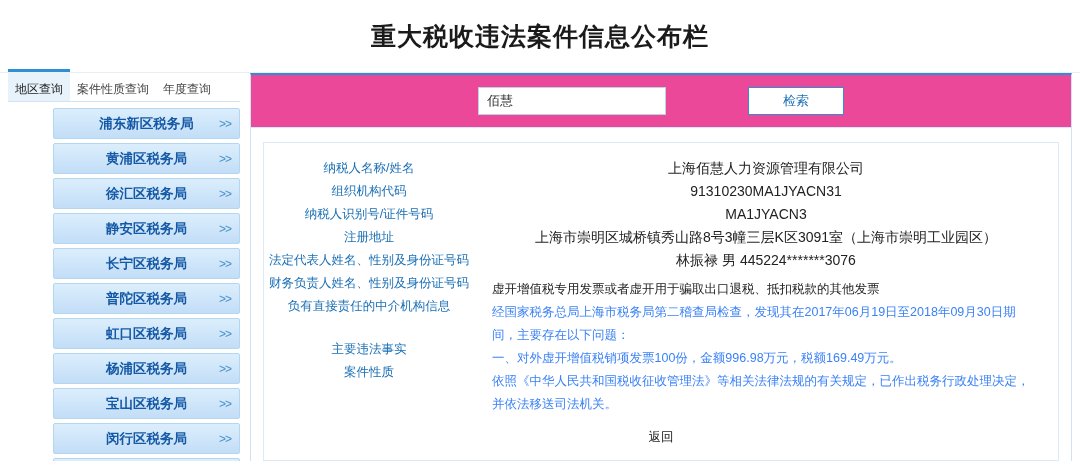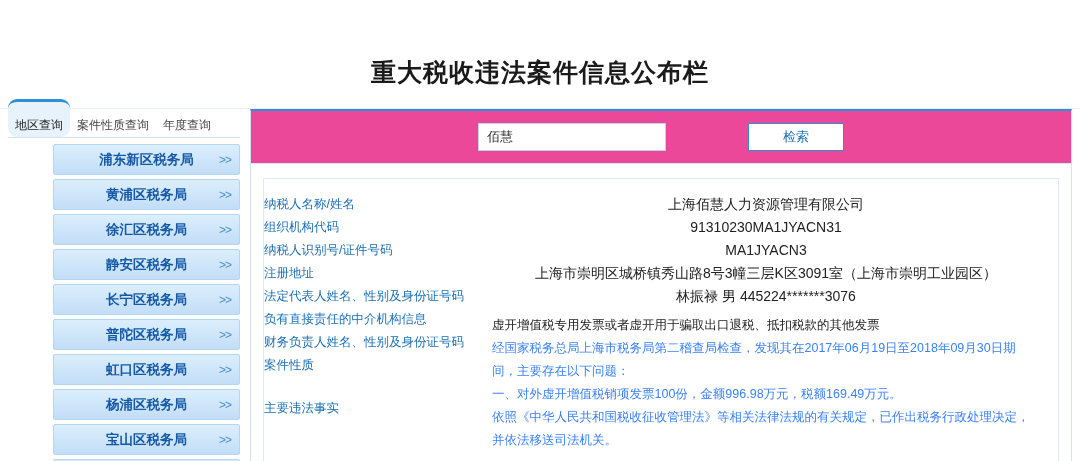--- a/index.html
+++ b/index.html
@@ -19,21 +19,20 @@
     width: 1080px;
     height: 461px;
     background: #ffffff;
   }
   .page-header {
     height: 72px;
     display: flex;
     align-items: center;
     justify-content: center;
     background: #ffffff;
-    margin-top: 36px;
   }
   .page-title {
     font-size: 25px;
     font-weight: bold;
     color: #1a1a1a;
     letter-spacing: 1px;
   }
   .body-wrap {
     display: flex;
     padding: 0 8px 0 8px;
@@ -48,26 +47,25 @@
   }
   .tab-row {
     display: flex;
     height: 28px;
     align-items: flex-end;
     border-bottom: 1px solid #cfe3f5;
   }
   .tab {
     font-size: 12px;
     color: #333;
-    padding: 16px 7px 4px 7px;
+    padding: 10px 7px 4px 7px;
     line-height: 15px;
     box-sizing: border-box;
     cursor: pointer;
     white-space: nowrap;
-    border-radius: 9px;
   }
   .tab.active {
     background: #e7f2fb;
     border-top: 3px solid #2f8fd4;
     color: #1a1a1a;
   }
   .tab:not(.active) {
     color: #444;
   }
   .side-list {
@@ -154,20 +152,21 @@
     box-sizing: border-box;
     overflow: hidden;
   }
   .detail {
     display: flex;
     padding: 12px 0 0 0;
   }
   .labels-col {
     width: 210px;
     flex: 0 0 210px;
+    text-align: center;
     padding-top: 2px;
   }
   .label-line {
     font-size: 12.5px;
     color: #1a6fb5;
     line-height: 23px;
     white-space: nowrap;
   }
   .label-line.spaced {
     margin-top: 20px;
@@ -304,24 +303,24 @@
 
       <div class="card">
 
         <div class="detail">
           <div class="labels-col">
             <div class="label-line">纳税人名称/姓名</div>
             <div class="label-line">组织机构代码</div>
             <div class="label-line">纳税人识别号/证件号码</div>
             <div class="label-line">注册地址</div>
             <div class="label-line">法定代表人姓名、性别及身份证号码</div>
+            <div class="label-line">财务负责人姓名、性别及身份证号码</div>
             <div class="label-line">负有直接责任的中介机构信息</div>
-            <div class="label-line">财务负责人姓名、性别及身份证号码</div>
+            <div class="label-line spaced">主要违法事实</div>
             <div class="label-line">案件性质</div>
-            <div class="label-line spaced">主要违法事实</div>
           </div>
 
           <div class="values-col">
             <div class="value-line">上海佰慧人力资源管理有限公司</div>
             <div class="value-line">91310230MA1JYACN31</div>
             <div class="value-line">MA1JYACN3</div>
             <div class="value-line">上海市崇明区城桥镇秀山路8号3幢三层K区3091室（上海市崇明工业园区）</div>
             <div class="value-line">林振禄  男  445224*******3076</div>
 
             <div class="facts">

